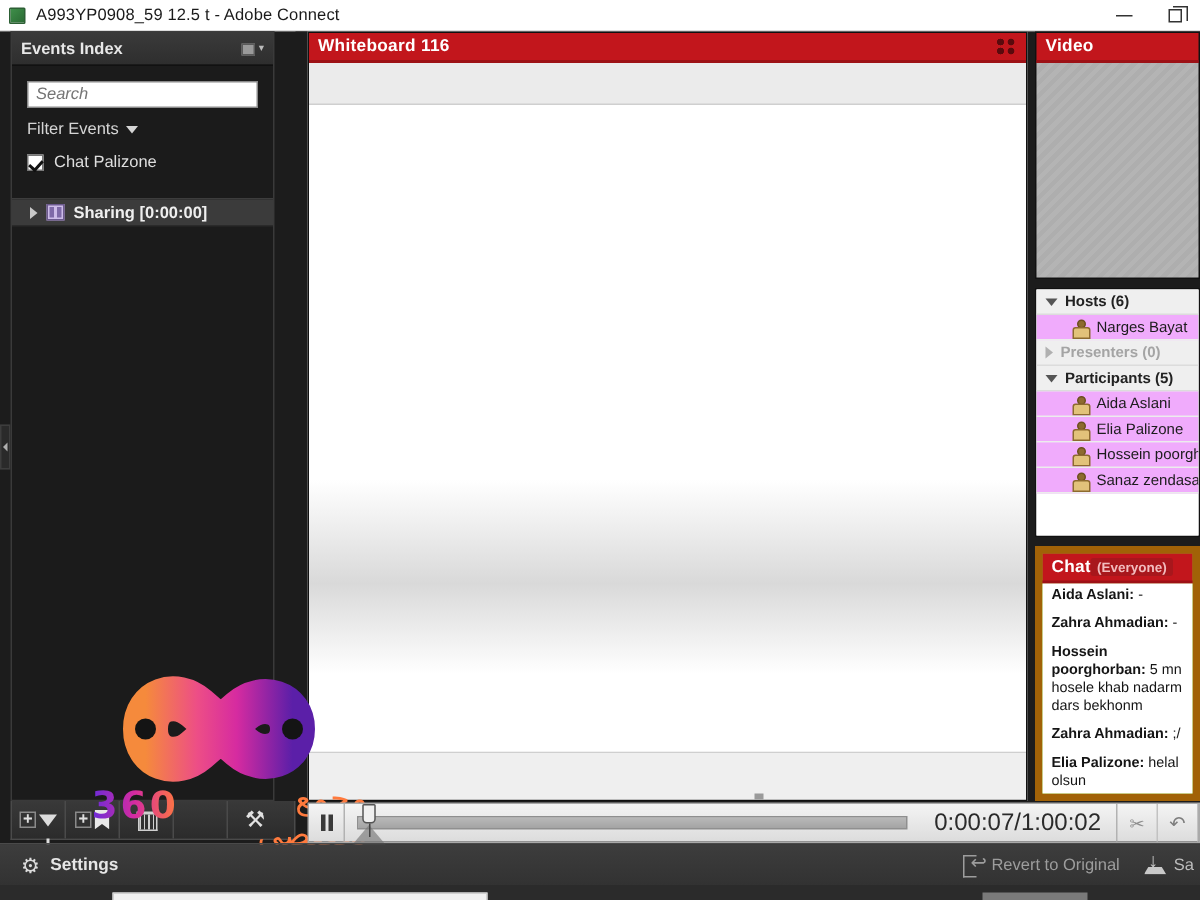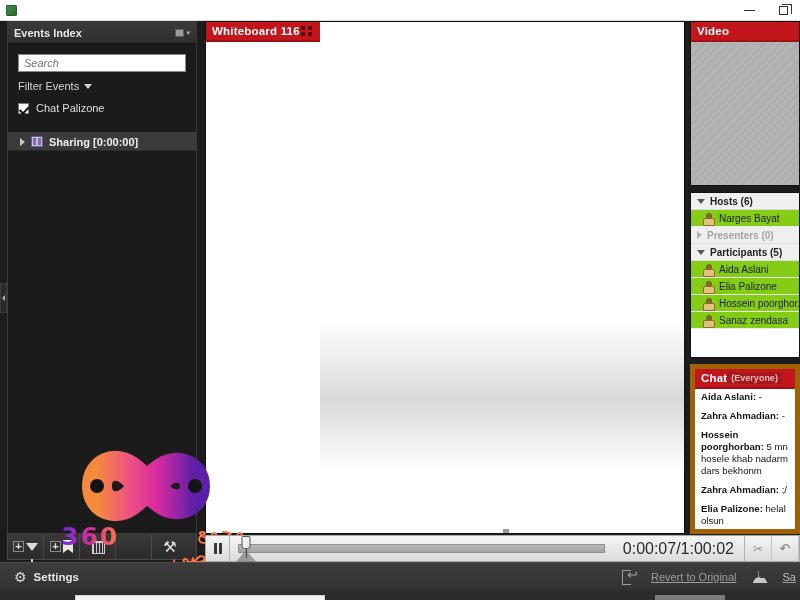--- a/index.html
+++ b/index.html
@@ -37,21 +37,21 @@
   }
 
   
   .appbody {
     position: absolute; left: 0; top: 21px; width: 800px; height: 579px;
     background: #1c1c1c;
   }
 
   
   .events-panel {
-    position: absolute; left: 7px; top: 0px; width: 190px; height: 513px;
+    position: absolute; left: 7px; top: 0px; width: 176px; height: 513px;
     background: #1b1b1b; border: 1px solid #3a3a3a;
     display: flex; flex-direction: column;
   }
   .ev-header {
     height: 22px; background: linear-gradient(#3a3a3a,#2e2e2e);
     border-bottom: 1px solid #111; display: flex; align-items: center;
     padding: 0 6px; flex: none;
   }
   .ev-title { font-size: 11px; font-weight: bold; color: #e8e8e8; }
   .ev-menu { margin-left: auto; display: flex; align-items: center; gap: 2px; }
@@ -150,21 +150,21 @@
     display: flex; align-items: center; justify-content: center;
   }
   .collapse-handle .arr {
     width: 0; height: 0; border-top: 3px solid transparent; border-bottom: 3px solid transparent;
     border-right: 3px solid #b0b0b0;
   }
 
   
   .wb-pod {
     position: absolute; left: 205px; top: 0px; width: 480px; height: 513px;
-    border: 1px solid #111; background: #fff; display: flex; flex-direction: row;
+    border: 1px solid #111; background: #fff; display: flex; flex-direction: column;
   }
   .pod-header {
     height: 20px; background: #c2161c; display: flex; align-items: center;
     padding: 0 6px; flex: none;
     border-bottom: 2px solid #9d1116;
   }
   .pod-title { font-size: 11.5px; font-weight: bold; color: #fff; letter-spacing: .2px; }
   .pod-actions { margin-left: auto; display: flex; align-items: center; }
   .ic-pods {
     width: 14px; height: 12px;
@@ -211,22 +211,22 @@
   .att-list { flex: 1; overflow: hidden; background: #fff; }
   .att-group {
     height: 17px; display: flex; align-items: center; gap: 5px; padding-left: 6px;
     background: #efefef; border-bottom: 1px solid #dcdcdc;
     font-size: 10px; font-weight: bold; color: #222;
   }
   .att-group.muted { color: #a4a4a4; text-align: right; }
   .tri-down { width:0;height:0;border-left:4px solid transparent;border-right:4px solid transparent;border-top:5px solid #555; }
   .tri-right { width:0;height:0;border-top:4px solid transparent;border-bottom:4px solid transparent;border-left:5px solid #b0b0b0; }
   .att-item {
-    height: 17px; display: flex; align-items: center; gap: 6px; padding-left: 12px;
-    font-size: 10px; color: #1c1c1c; border-bottom: 1px solid #ececec; background:#84cc16;
+    height: 17px; display: flex; align-items: center; gap: 6px; padding-left: 24px;
+    font-size: 10px; color: #1c1c1c; border-bottom: 1px solid #ececec; background:#f0abfc;
     white-space: nowrap; overflow: hidden;
   }
   .ic-person {
     width: 10px; height: 11px; position: relative; flex: none;
   }
   .ic-person:before{
     content:""; position:absolute; left:3px; top:0; width:4px; height:4px; border-radius:50%;
     background:#8d6a2f; border:1px solid #6d4f20;
   }
   .ic-person:after{
@@ -290,21 +290,21 @@
   
   .bottombar {
     position: absolute; left: 0; top: 541px; width: 800px; height: 28px;
     background: linear-gradient(#3d3d3d,#323232); border-top: 1px solid #4a4a4a;
     display: flex; align-items: center;
   }
   .bb-left { display: flex; align-items: center; gap: 7px; padding-left: 14px; }
   .ic-gear { font-size: 14px; color: #dcdcdc; line-height: 1; }
   .bb-label { font-size: 11.5px; color: #e6e6e6; font-weight: bold; }
   .bb-right { margin-left: auto; display: flex; align-items: center; gap: 16px; padding-right: 4px; }
-  .bb-action { display: flex; align-items: center; gap: 15px; font-size: 11px; color: #9d9d9d; text-decoration: underline; }
+  .bb-action { display: flex; align-items: center; gap: 5px; font-size: 11px; color: #9d9d9d; }
   .ic-revert {
     width: 14px; height: 13px; position: relative;
   }
   .ic-revert:before{
     content:""; position:absolute; left:0; top:0; width:8px; height:13px;
     border:1.5px solid #9d9d9d; border-right:none;
   }
   .ic-revert:after{ content:"\21A9"; position:absolute; left:5px; top:-3px; font-size:13px; color:#9d9d9d; }
   .ic-save {
     width: 15px; height: 13px; position: relative;
@@ -327,20 +327,21 @@
   .tk-search { width: 250px; height: 26px; margin-left: 5px; background: #f0f0f0; border: 1px solid #d0d0d0; }
   .tk-app { width: 70px; height: 26px; margin-left: 330px; background: #7a7a7a; }
 </style>
 </head>
 <body>
 
 <div id="app">
 
   <div class="titlebar">
     <div class="tb-icon"></div>
+    <div class="tb-title">A993YP0908_59 12.5  t - Adobe Connect</div>
     <div class="tb-btns">
       <div class="tb-btn">
         <span class="tb-min"></span>
       </div>
       <div class="tb-btn">
         <span class="tb-max"></span>
       </div>
     </div>
   </div>
 

